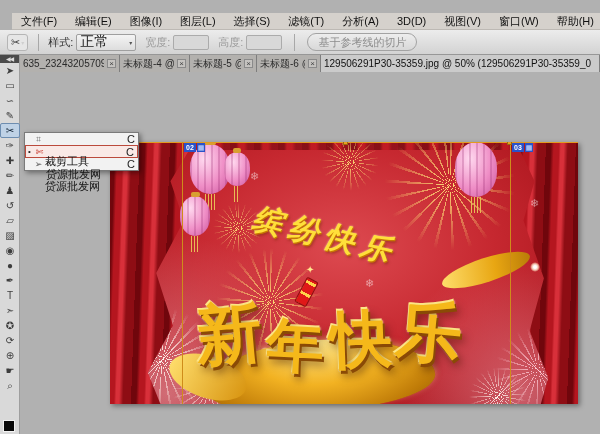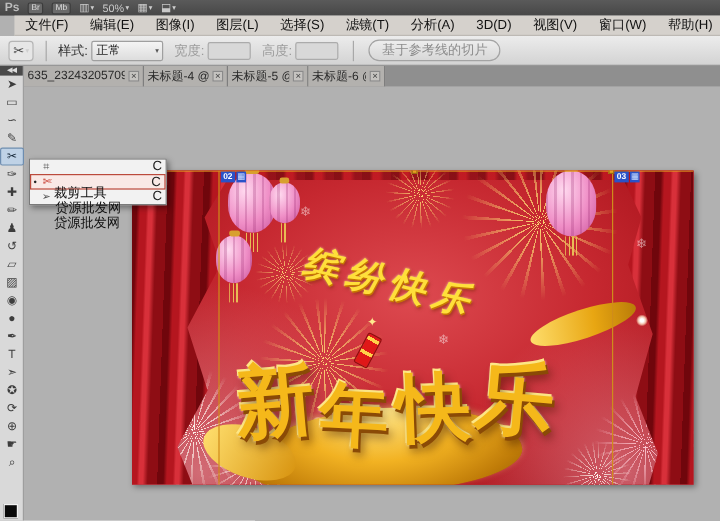--- a/index.html
+++ b/index.html
@@ -22,21 +22,21 @@
   
   .options-bar{position:absolute;left:0;top:30px;width:600px;height:25px;background:linear-gradient(#ececec,#d3d3d3);
                border-bottom:1px solid #979797;display:flex;align-items:center;font-size:11px;color:#333;box-sizing:border-box;}
   .tool-preset{display:flex;align-items:center;margin:0 4px 0 7px;padding:1px 3px;border:1px solid #b5b5b5;border-radius:3px;background:#e6e6e6;}
   .tool-preset .gl{font-size:11px;color:#444;}
   .osep{width:1px;height:17px;background:#a8a8a8;margin:0 6px;}
   .olabel{margin:0 3px;text-align:right;}
   .olabel.dis{color:#9b9b9b;}
   .oselect{display:flex;align-items:center;justify-content:space-between;width:52px;height:15px;background:linear-gradient(#f4f4f4,#dddddd);
            border:1px solid #9f9f9f;border-radius:2px;padding:0 3px;margin-right:6px;}
-  .oselect .sv{font-size:10px;color:#222;}
+  .oselect .sv{font-size:14px;color:#222;}
   .oselect .ddgl{color:#555;}
   .oinput{width:30px;height:13px;background:#d8d8d8;border:1px solid #ababab;border-radius:2px;margin-right:6px;font-size:10px;padding:0 2px;color:#888;}
   .obtn{margin-left:6px;padding:2px 10px;font-size:11px;color:#8c8c8c;background:linear-gradient(#ededed,#d8d8d8);
         border:1px solid #a3a3a3;border-radius:9px;line-height:12px;}
 
   
   .tab-bar{position:absolute;left:20px;top:55px;width:580px;height:17px;background:#8f8f8f;display:flex;font-size:10px;}
   .tab{display:flex;align-items:center;box-sizing:border-box;background:#b3b1ae;border-right:1px solid #7e7e7e;
        color:#2a2a2a;padding:0 3px;overflow:hidden;white-space:nowrap;}
   .tab .tlabel{overflow:hidden;text-overflow:clip;white-space:nowrap;}
@@ -125,41 +125,20 @@
   .wm1{position:absolute;left:448px;top:380px;z-index:8;font-size:17px;font-weight:bold;letter-spacing:3px;color:#e8391e;white-space:nowrap;
     text-shadow:-1px -1px 0 #fff,1px -1px 0 #fff,-1px 1px 0 #fff,1px 1px 0 #fff,2px 2px 2px rgba(0,0,0,.25);}
   .wm2{position:absolute;left:434px;top:401px;z-index:8;font-size:19px;font-weight:bold;font-style:italic;letter-spacing:2px;color:#e8391e;white-space:nowrap;
     text-shadow:-1px -1px 0 #fff,1px -1px 0 #fff,-1px 1px 0 #fff,1px 1px 0 #fff,2px 2px 2px rgba(0,0,0,.25);}
 </style>
 </head>
 <body>
 
 <div id="app">
 
-  <div class="app-bar">
-    <span class="logo">Ps</span>
-    <span class="chip">Br</span>
-    <span class="chip">Mb</span>
-    <span class="abgroup">
-      <span>▥</span>
-      <span class="ddgl">▾</span>
-    </span>
-    <span class="abgroup">
-      <span>50%</span>
-      <span class="ddgl">▾</span>
-    </span>
-    <span class="abgroup">
-      <span>▦</span>
-      <span class="ddgl">▾</span>
-    </span>
-    <span class="abgroup">
-      <span>⬓</span>
-      <span class="ddgl">▾</span>
-    </span>
-  </div>
 
   <div class="menu-bar">
     <span class="menu-item">文件(F)</span>
     <span class="menu-item">编辑(E)</span>
     <span class="menu-item">图像(I)</span>
     <span class="menu-item">图层(L)</span>
     <span class="menu-item">选择(S)</span>
     <span class="menu-item">滤镜(T)</span>
     <span class="menu-item">分析(A)</span>
     <span class="menu-item">3D(D)</span>
@@ -196,20 +175,23 @@
       <span class="tlabel">未标题-4 @...</span>
       <span class="tclose">×</span>
     </span>
     <span class="tab" style="width:67px">
       <span class="tlabel">未标题-5 @...</span>
       <span class="tclose">×</span>
     </span>
     <span class="tab" style="width:64px">
       <span class="tlabel">未标题-6 @...</span>
       <span class="tclose">×</span>
+    </span>
+    <span class="tab active" style="flex:1">
+      <span class="tlabel">129506291P30-35359.jpg @ 50% (129506291P30-35359_0</span>
     </span>
   </div>
 
   <div class="toolbar">
     <div class="tb-head">◀◀</div>
     <div class="tool">➤</div>
     <div class="tool">▭</div>
     <div class="tool">∽</div>
     <div class="tool">✎</div>
     <div class="tool selected">✂</div>

